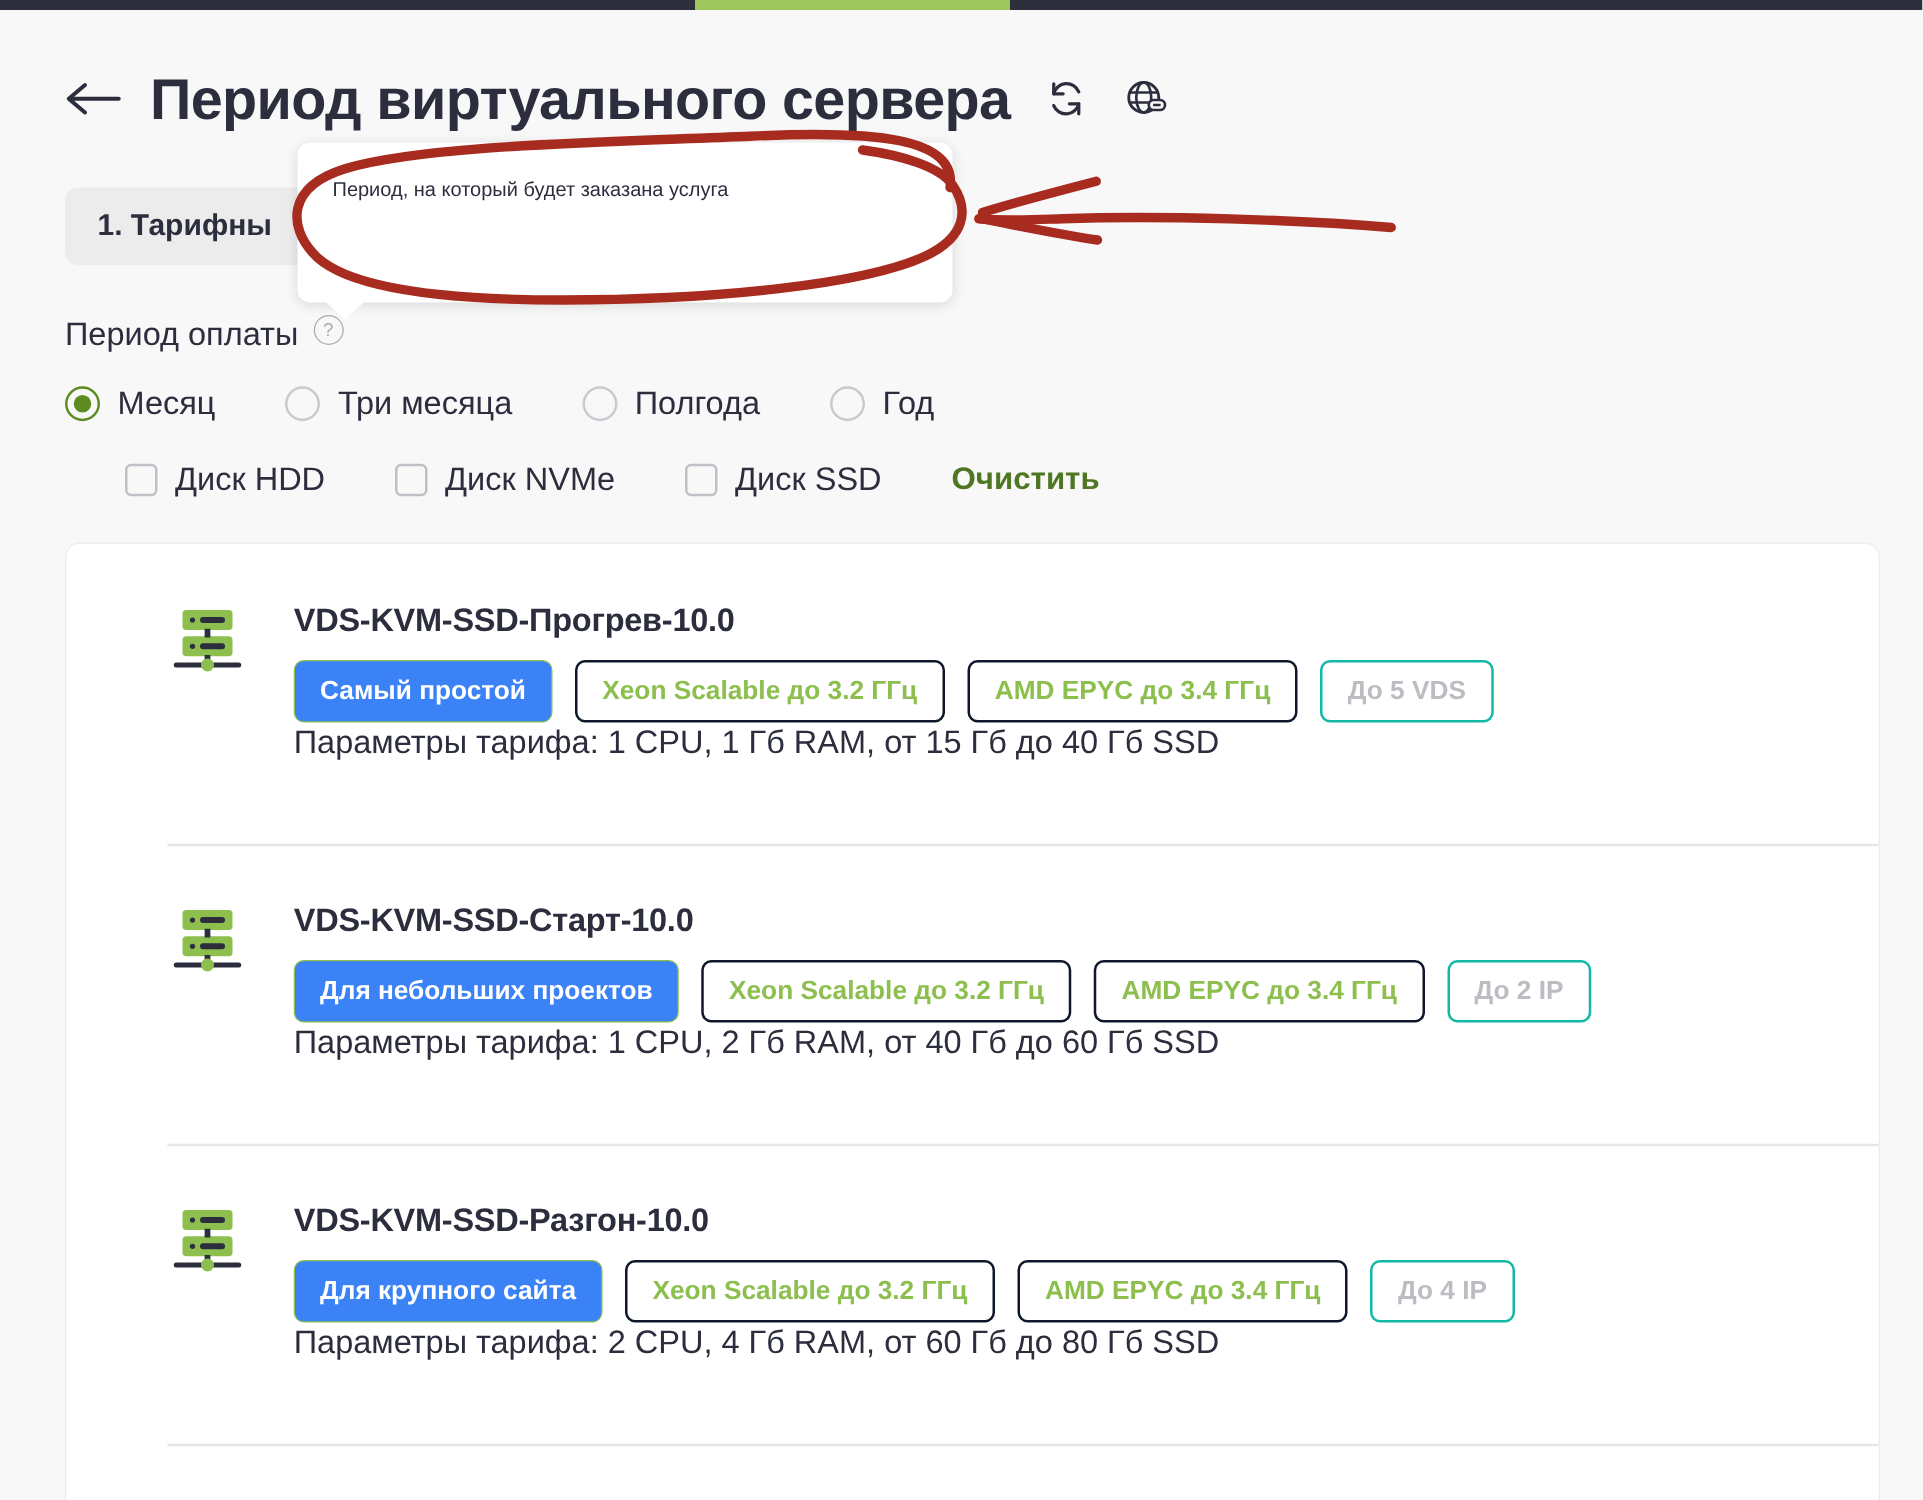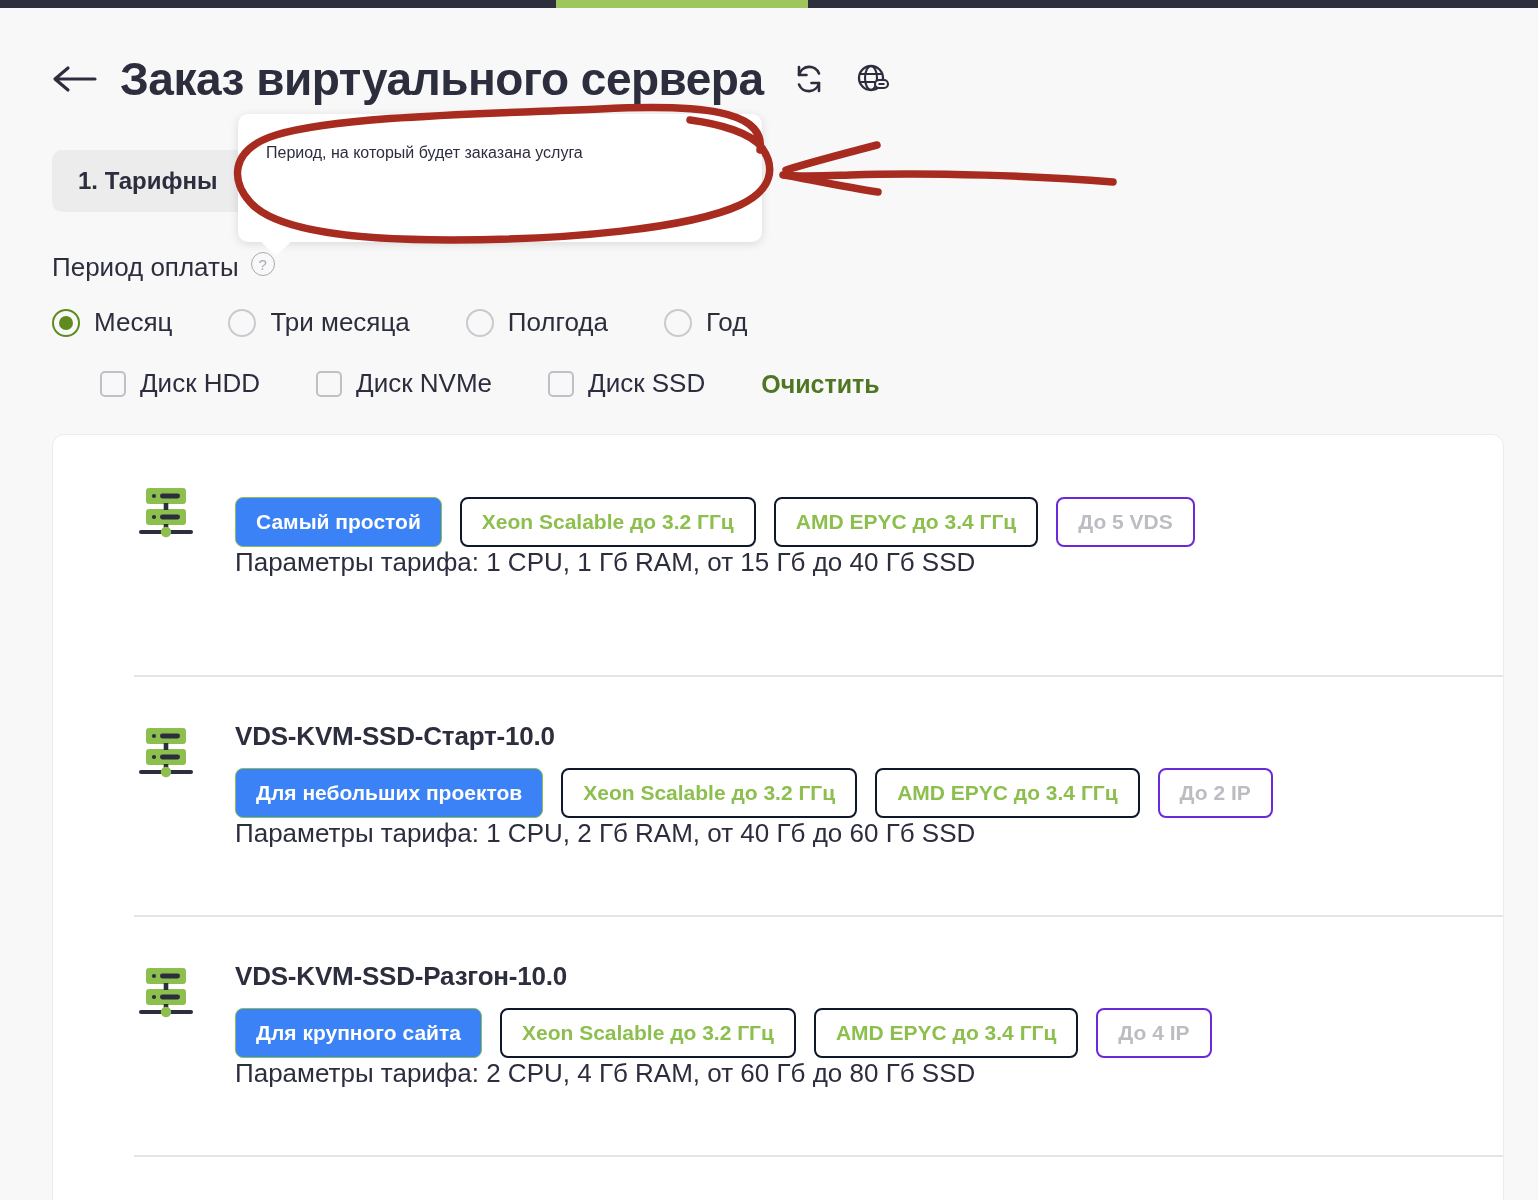--- a/index.html
+++ b/index.html
@@ -193,21 +193,21 @@
   }
   .radio-label {
     font-size: 26px;
     margin-left: 14px;
     color: #2c2e3e;
     white-space: nowrap;
   }
 
   #checkbox-row {
     display: flex;
-    align-items: flex-end;
+    align-items: center;
     margin-top: 30px;
     padding-left: 48px;
   }
   .check-item {
     display: flex;
     align-items: center;
     cursor: pointer;
     margin-right: 56px;
   }
   .check-box {
@@ -299,42 +299,42 @@
     border: 1.5px solid #8dbf4e;
   }
   .badge.outline {
     background: #ffffff;
     color: #8dbf4e;
     border: 2px solid #0f172a;
   }
   .badge.muted {
     background: #ffffff;
     color: #bcbcc2;
-    border: 2px solid #6d28d9;
+    border: 2px solid #14b8a6;
   }
   .tariff-params {
     font-size: 26px;
     color: #2c2e3e;
     white-space: nowrap;
   }
 </style>
 </head>
 <body>
 
 <div id="top-strip">
   <div id="top-strip-active"></div>
 </div>
 
 <div id="header">
   <div id="back-arrow">
     <svg width="46" height="30" viewBox="0 0 46 30">
       <path d="M44 15 H5 M17 4 L4 15 L17 26" fill="none" stroke="#2c2e3e" stroke-width="3.2" stroke-linecap="round" stroke-linejoin="round"></path>
     </svg>
   </div>
-  <div id="page-title">Заказ виртуального сервера</div>
+  <div id="page-title">Период виртуального сервера</div>
   <div class="head-icon">
     <svg width="34" height="34" viewBox="0 0 34 34">
       <path d="M7 13 A10.5 10.5 0 0 1 27 11.5" fill="none" stroke="#2c2e3e" stroke-width="2.6" stroke-linecap="round"></path>
       <path d="M27 21 A10.5 10.5 0 0 1 7 22.5" fill="none" stroke="#2c2e3e" stroke-width="2.6" stroke-linecap="round"></path>
       <path d="M7 5 L7 13 L14.5 13" fill="none" stroke="#2c2e3e" stroke-width="2.6" stroke-linecap="round" stroke-linejoin="round"></path>
       <path d="M27 29 L27 21 L19.5 21" fill="none" stroke="#2c2e3e" stroke-width="2.6" stroke-linecap="round" stroke-linejoin="round"></path>
     </svg>
   </div>
   <div class="head-icon">
     <svg width="36" height="36" viewBox="0 0 36 36">
@@ -414,20 +414,21 @@
       <rect x="23" y="10.6" width="20" height="4.8" rx="2.4" fill="#2c2e3e"></rect>
       <rect x="9" y="26" width="40" height="16" rx="3" fill="#8dbf4e"></rect>
       <circle cx="17" cy="34" r="2.1" fill="#2c2e3e"></circle>
       <rect x="23" y="31.6" width="20" height="4.8" rx="2.4" fill="#2c2e3e"></rect>
       <rect x="26.7" y="20" width="4.6" height="7" fill="#2c2e3e"></rect>
       <rect x="2" y="47" width="54" height="4" rx="2" fill="#2c2e3e"></rect>
       <rect x="26.7" y="41" width="4.6" height="8" fill="#2c2e3e"></rect>
       <circle cx="29" cy="49" r="5.2" fill="#8dbf4e"></circle>
     </svg>
     <div class="tariff-body">
+      <div class="tariff-name">VDS-KVM-SSD-Прогрев-10.0</div>
       <div class="badge-row">
         <span class="badge solid">Самый простой</span>
         <span class="badge outline">Xeon Scalable до 3.2 ГГц</span>
         <span class="badge outline">AMD EPYC до 3.4 ГГц</span>
         <span class="badge muted">До 5 VDS</span>
       </div>
       <div class="tariff-params">Параметры тарифа: 1 CPU, 1 Гб RAM, от 15 Гб до 40 Гб SSD</div>
     </div>
   </div>
   <div class="tariff-divider" style="top:240px"></div>

